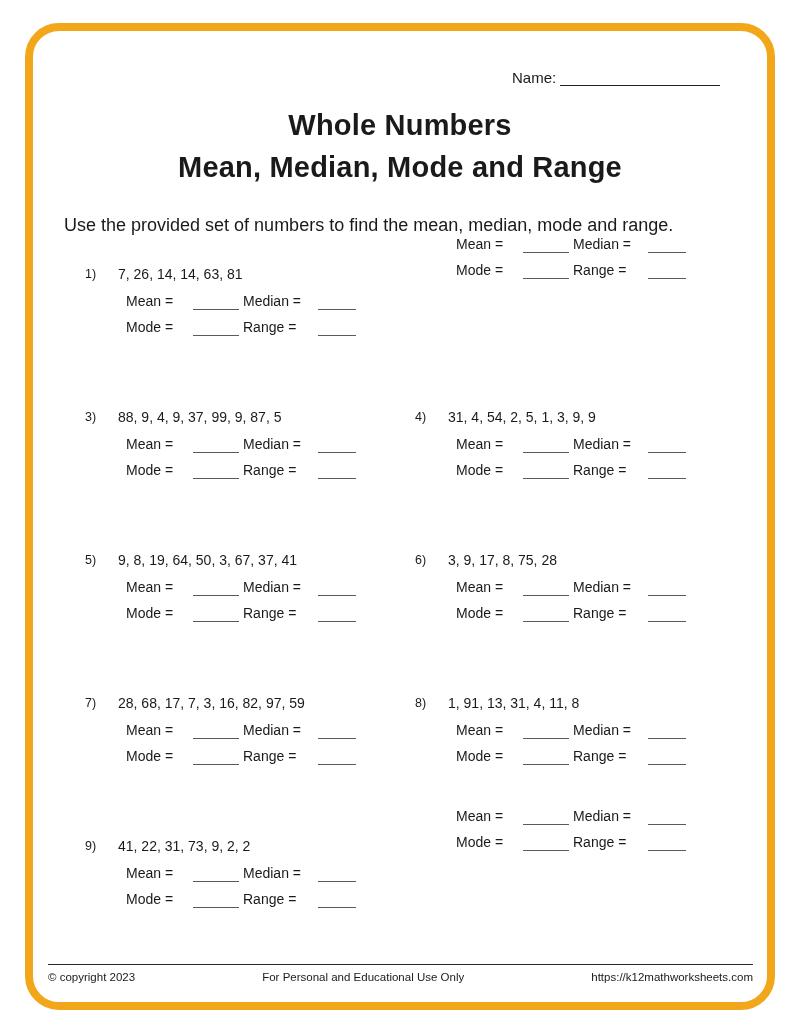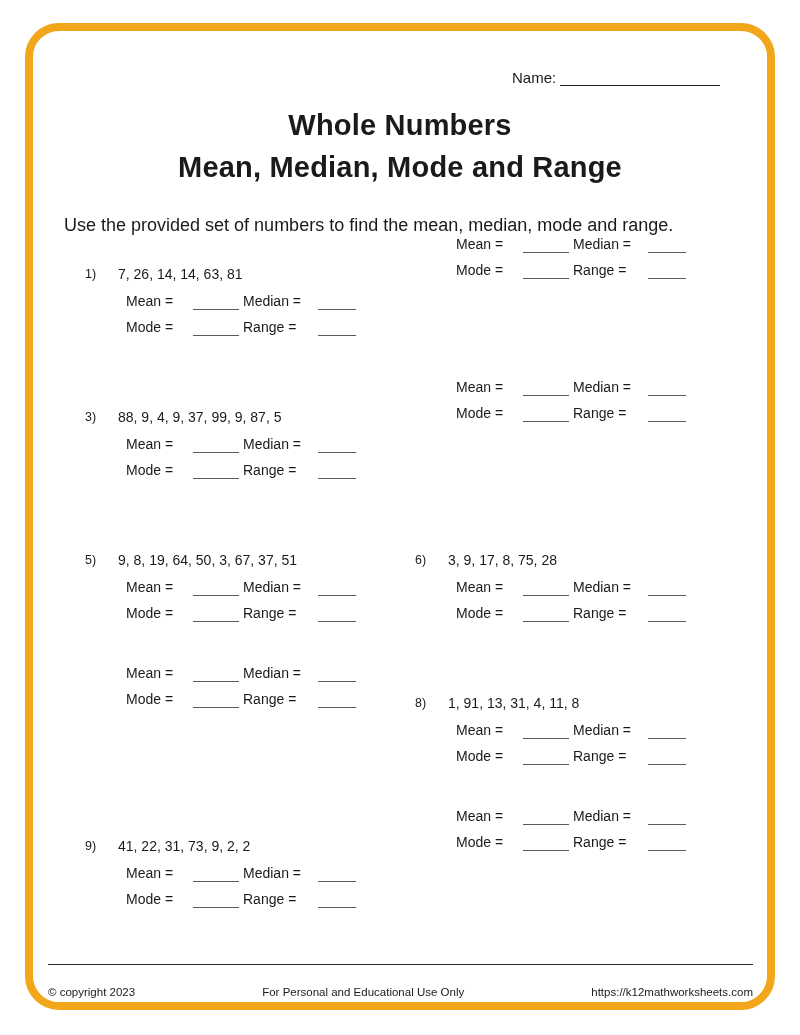--- a/index.html
+++ b/index.html
@@ -81,21 +81,21 @@
     border-bottom:1.6px solid #5a5a5a;
     vertical-align:-4px;
   }
   .b1 { width:46px; margin-right:4px; }
   .b2 { width:38px; }
   
   .footer {
     position:absolute;
     left:48px; right:47px; top:964px;
     border-top:1.5px solid #2a2a2a;
-    padding-top:21px;
+    padding-top:6px;
     display:flex;
     justify-content:space-between;
     align-items:baseline;
     font-size:11.5px;
     color:#1a1a1a;
   }
 </style>
 </head>
 <body>
 
@@ -140,31 +140,34 @@
     </div>
     <div class="mrow">
       <span class="lbl l1">Mean =</span><span class="blank b1"></span><span class="lbl l2">Median =</span><span class="blank b2"></span>
     </div>
     <div class="mrow">
       <span class="lbl l1">Mode =</span><span class="blank b1"></span><span class="lbl l2">Range =</span><span class="blank b2"></span>
     </div>
   </div>
 
   <div class="problem">
-    <div class="mrow">
-      <span class="lbl l1">Mean =</span><span class="blank b1"></span><span class="lbl l2">Median =</span><span class="blank b2"></span>
-    </div>
-    <div class="mrow">
-      <span class="lbl l1">Mode =</span><span class="blank b1"></span><span class="lbl l2">Range =</span><span class="blank b2"></span>
-    </div>
-  </div>
-
-  <div class="problem">
-    <div class="prow">
-      <span class="pnum">5)</span><span class="pset">9, 8, 19, 64, 50, 3, 67, 37, 51</span>
+    <div class="prow">
+      <span class="pnum">4)</span><span class="pset">31, 4, 54, 2, 5, 1, 3, 9, 9</span>
+    </div>
+    <div class="mrow">
+      <span class="lbl l1">Mean =</span><span class="blank b1"></span><span class="lbl l2">Median =</span><span class="blank b2"></span>
+    </div>
+    <div class="mrow">
+      <span class="lbl l1">Mode =</span><span class="blank b1"></span><span class="lbl l2">Range =</span><span class="blank b2"></span>
+    </div>
+  </div>
+
+  <div class="problem">
+    <div class="prow">
+      <span class="pnum">5)</span><span class="pset">9, 8, 19, 64, 50, 3, 67, 37, 41</span>
     </div>
     <div class="mrow">
       <span class="lbl l1">Mean =</span><span class="blank b1"></span><span class="lbl l2">Median =</span><span class="blank b2"></span>
     </div>
     <div class="mrow">
       <span class="lbl l1">Mode =</span><span class="blank b1"></span><span class="lbl l2">Range =</span><span class="blank b2"></span>
     </div>
   </div>
 
   <div class="problem">
@@ -173,20 +176,23 @@
     </div>
     <div class="mrow">
       <span class="lbl l1">Mean =</span><span class="blank b1"></span><span class="lbl l2">Median =</span><span class="blank b2"></span>
     </div>
     <div class="mrow">
       <span class="lbl l1">Mode =</span><span class="blank b1"></span><span class="lbl l2">Range =</span><span class="blank b2"></span>
     </div>
   </div>
 
   <div class="problem">
+    <div class="prow">
+      <span class="pnum">7)</span><span class="pset">28, 68, 17, 7, 3, 16, 82, 97, 59</span>
+    </div>
     <div class="mrow">
       <span class="lbl l1">Mean =</span><span class="blank b1"></span><span class="lbl l2">Median =</span><span class="blank b2"></span>
     </div>
     <div class="mrow">
       <span class="lbl l1">Mode =</span><span class="blank b1"></span><span class="lbl l2">Range =</span><span class="blank b2"></span>
     </div>
   </div>
 
   <div class="problem">
     <div class="prow">

